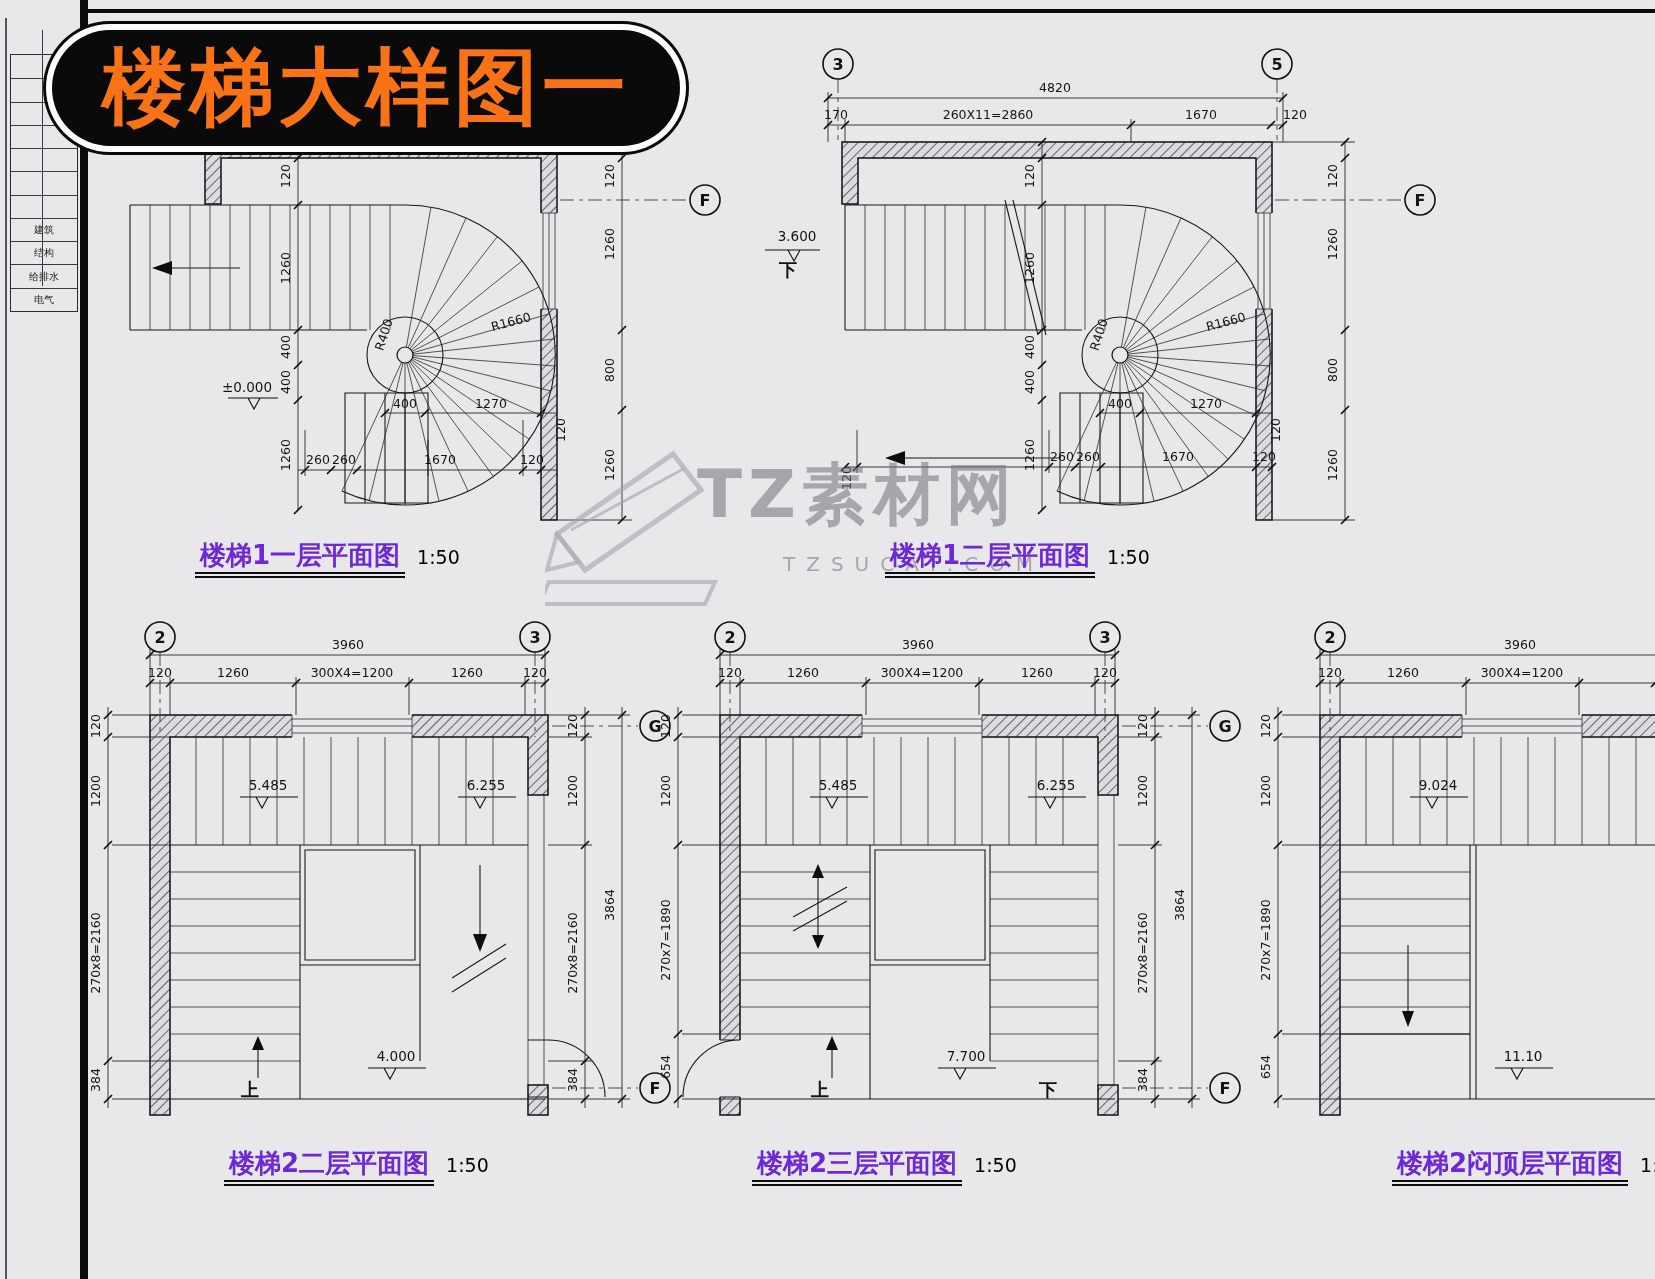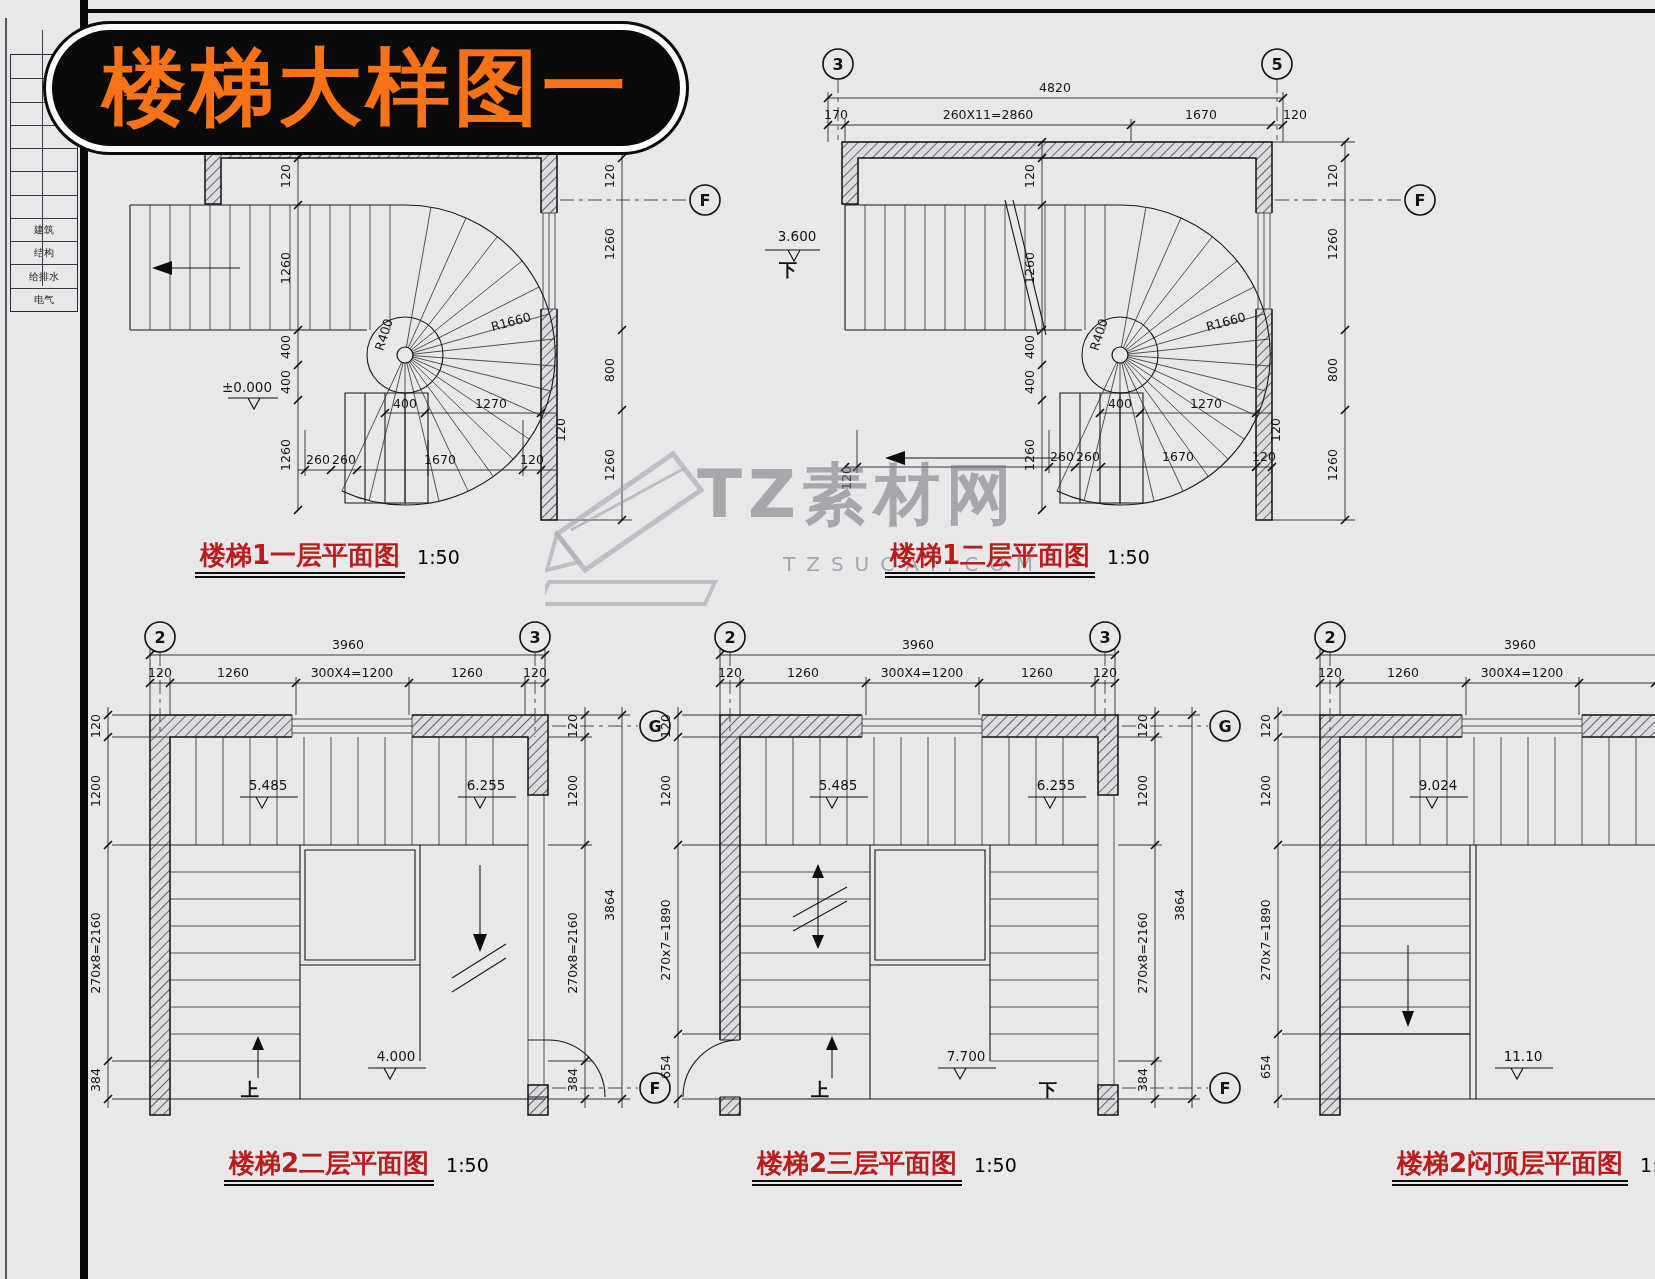--- a/index.html
+++ b/index.html
@@ -16,21 +16,21 @@
                font-size:10px;color:#222;overflow:hidden;}
   .tblock .row:first-child{border-top:none;}
   .tb-div{position:absolute;left:42px;top:30px;width:1px;height:256px;background:#3a3a3e;}
   
   .badge{position:absolute;left:52px;top:30px;width:628px;height:116px;background:#0a0a0a;
          border-radius:60px;box-shadow:0 0 0 6px #ffffff,0 0 0 9px #0a0a0a;
          display:flex;align-items:center;justify-content:center;}
   .badge span{color:#f97316;font-size:84px;font-weight:bold;letter-spacing:4px;white-space:nowrap;}
   
   .capwrap{position:absolute;white-space:nowrap;}
-  .cap{font-size:26px;font-weight:bold;color:#b91c1c;border-bottom:6px double #0e0e10;padding:0 5px 2px;}
+  .cap{font-size:26px;font-weight:bold;color:#6d28d9;border-bottom:6px double #0e0e10;padding:0 5px 2px;}
   .scale{font-size:19px;color:#000000;margin-left:12px;font-weight:normal;}
   
   .watermark{position:absolute;left:545px;top:428px;width:540px;height:200px;opacity:.85;pointer-events:none;}
   .wm-logo{position:absolute;left:0;top:6px;}
   .wm-text{position:absolute;left:152px;top:22px;font-size:66px;font-weight:bold;letter-spacing:6px;
            color:rgba(116,116,122,.66);white-space:nowrap;}
   .wm-sub{position:absolute;left:238px;top:124px;font-size:20px;letter-spacing:11px;
           color:rgba(124,124,130,.72);white-space:nowrap;}
   
   svg.sheet{position:absolute;left:0;top:0;}

